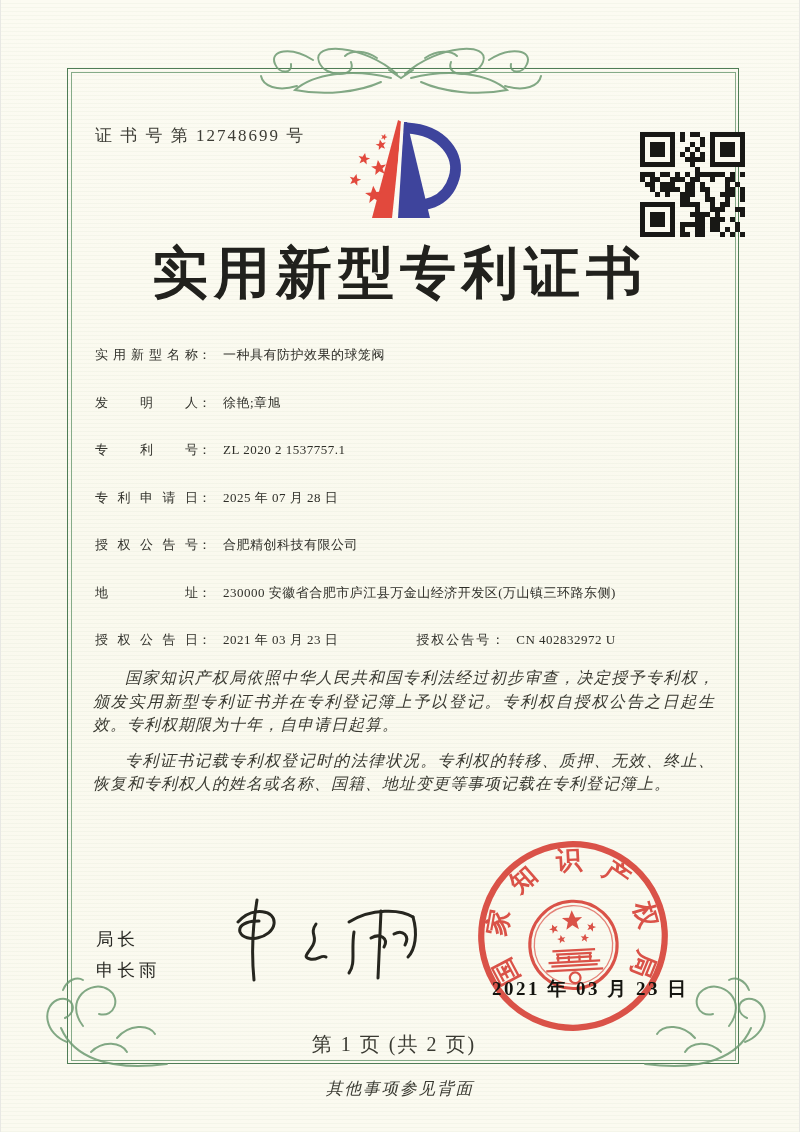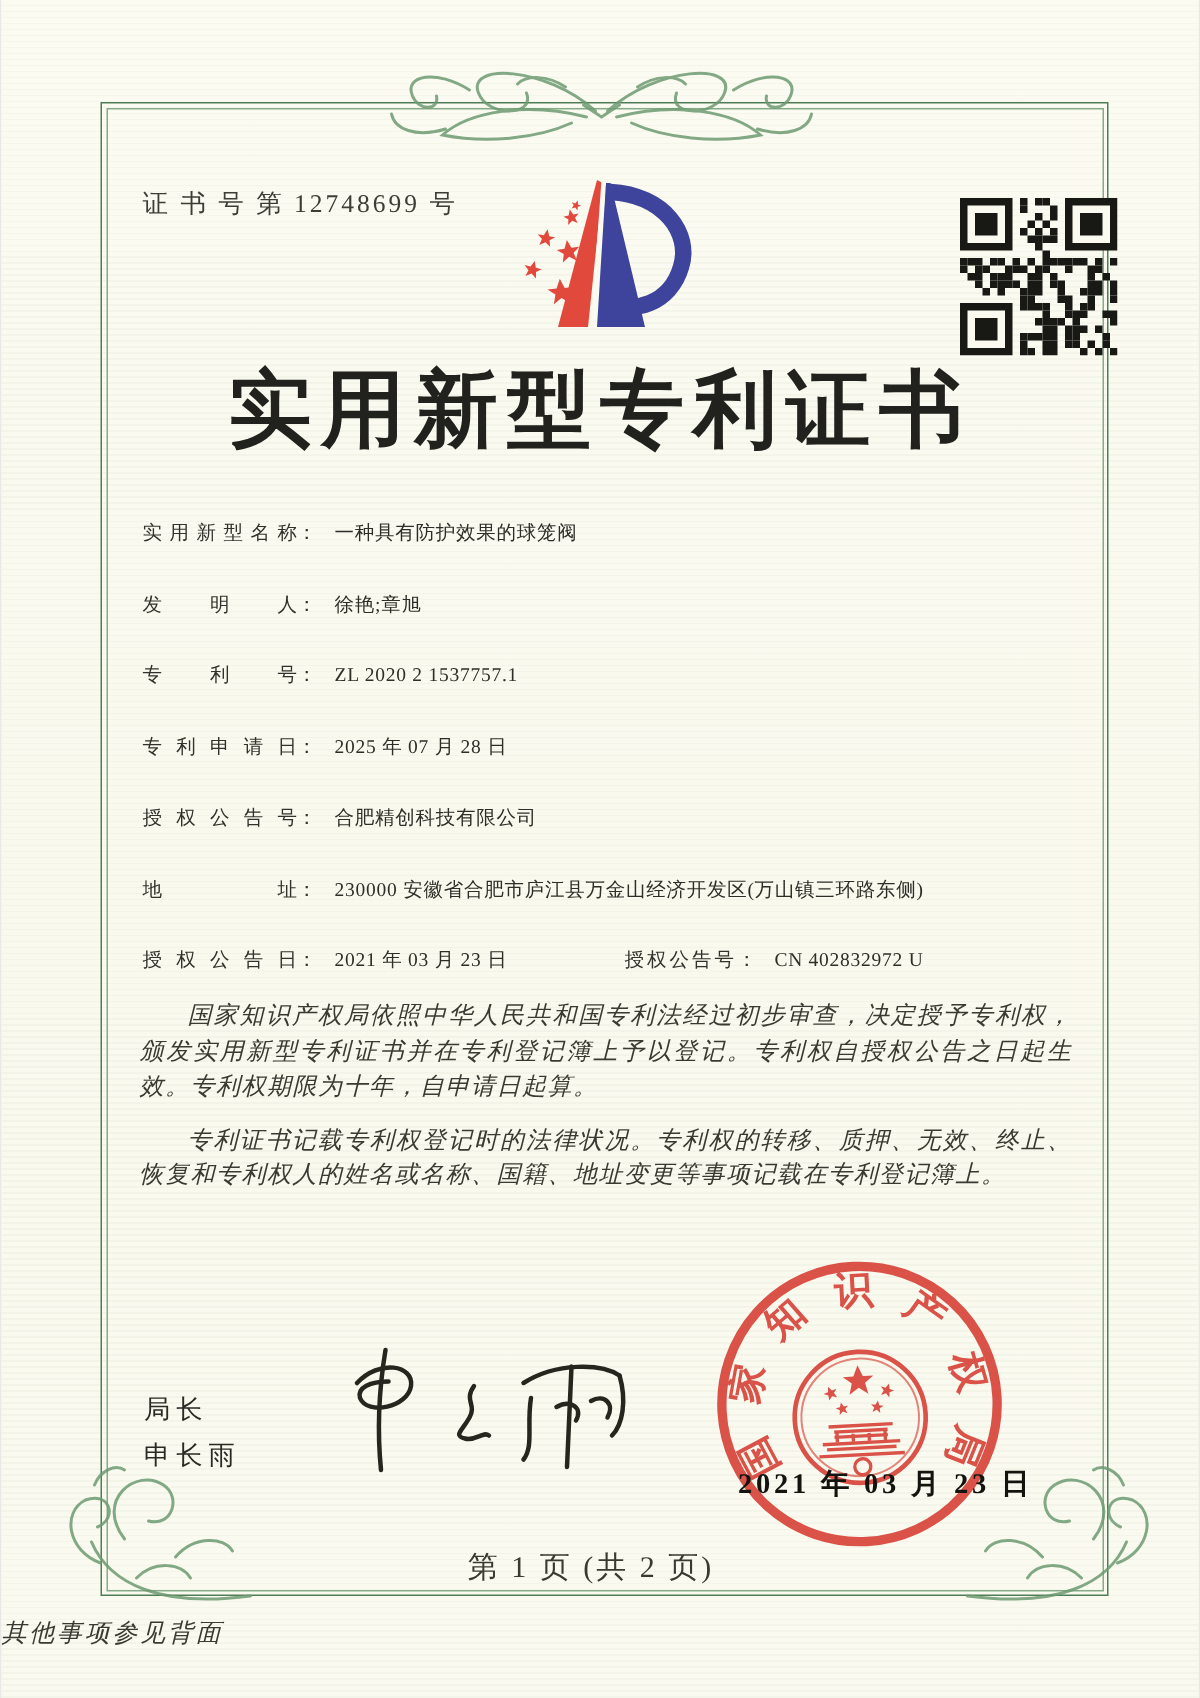--- a/index.html
+++ b/index.html
@@ -39,21 +39,21 @@
   .signer { position:absolute; left:95px; top:924px; font-family:"Liberation Sans","DejaVu Sans",sans-serif;
     font-size:17.5px; letter-spacing:4px; color:#2a2a25; line-height:31px; }
   .sig-svg { position:absolute; left:222px; top:890px; }
   
   .seal { position:absolute; left:474px; top:838px; transform:rotate(-3deg); opacity:0.93; }
   .seal-date { position:absolute; left:491px; top:976px; font-size:19px; letter-spacing:2.5px;
     color:#14140f; font-weight:bold; z-index:5; }
   
   .page-ind { position:absolute; left:0; right:12px; top:1031px; text-align:center; font-size:20px;
     letter-spacing:2px; color:#3a3a32; }
-  .back-note { position:absolute; left:0; right:0; top:1078px; font-size:16.5px;
+  .back-note { position:absolute; left:0; right:0; top:1078px; text-align:center; font-size:16.5px;
     font-style:italic; letter-spacing:2px; color:#3a3a32; }
   
   .orn { position:absolute; }
   .orn-top { left:238px; top:34px; }
   .orn-bl { left:26px; top:968px; }
   .orn-br { left:634px; top:968px; transform:scaleX(-1); }
 </style>
 </head>
 <body>
 

